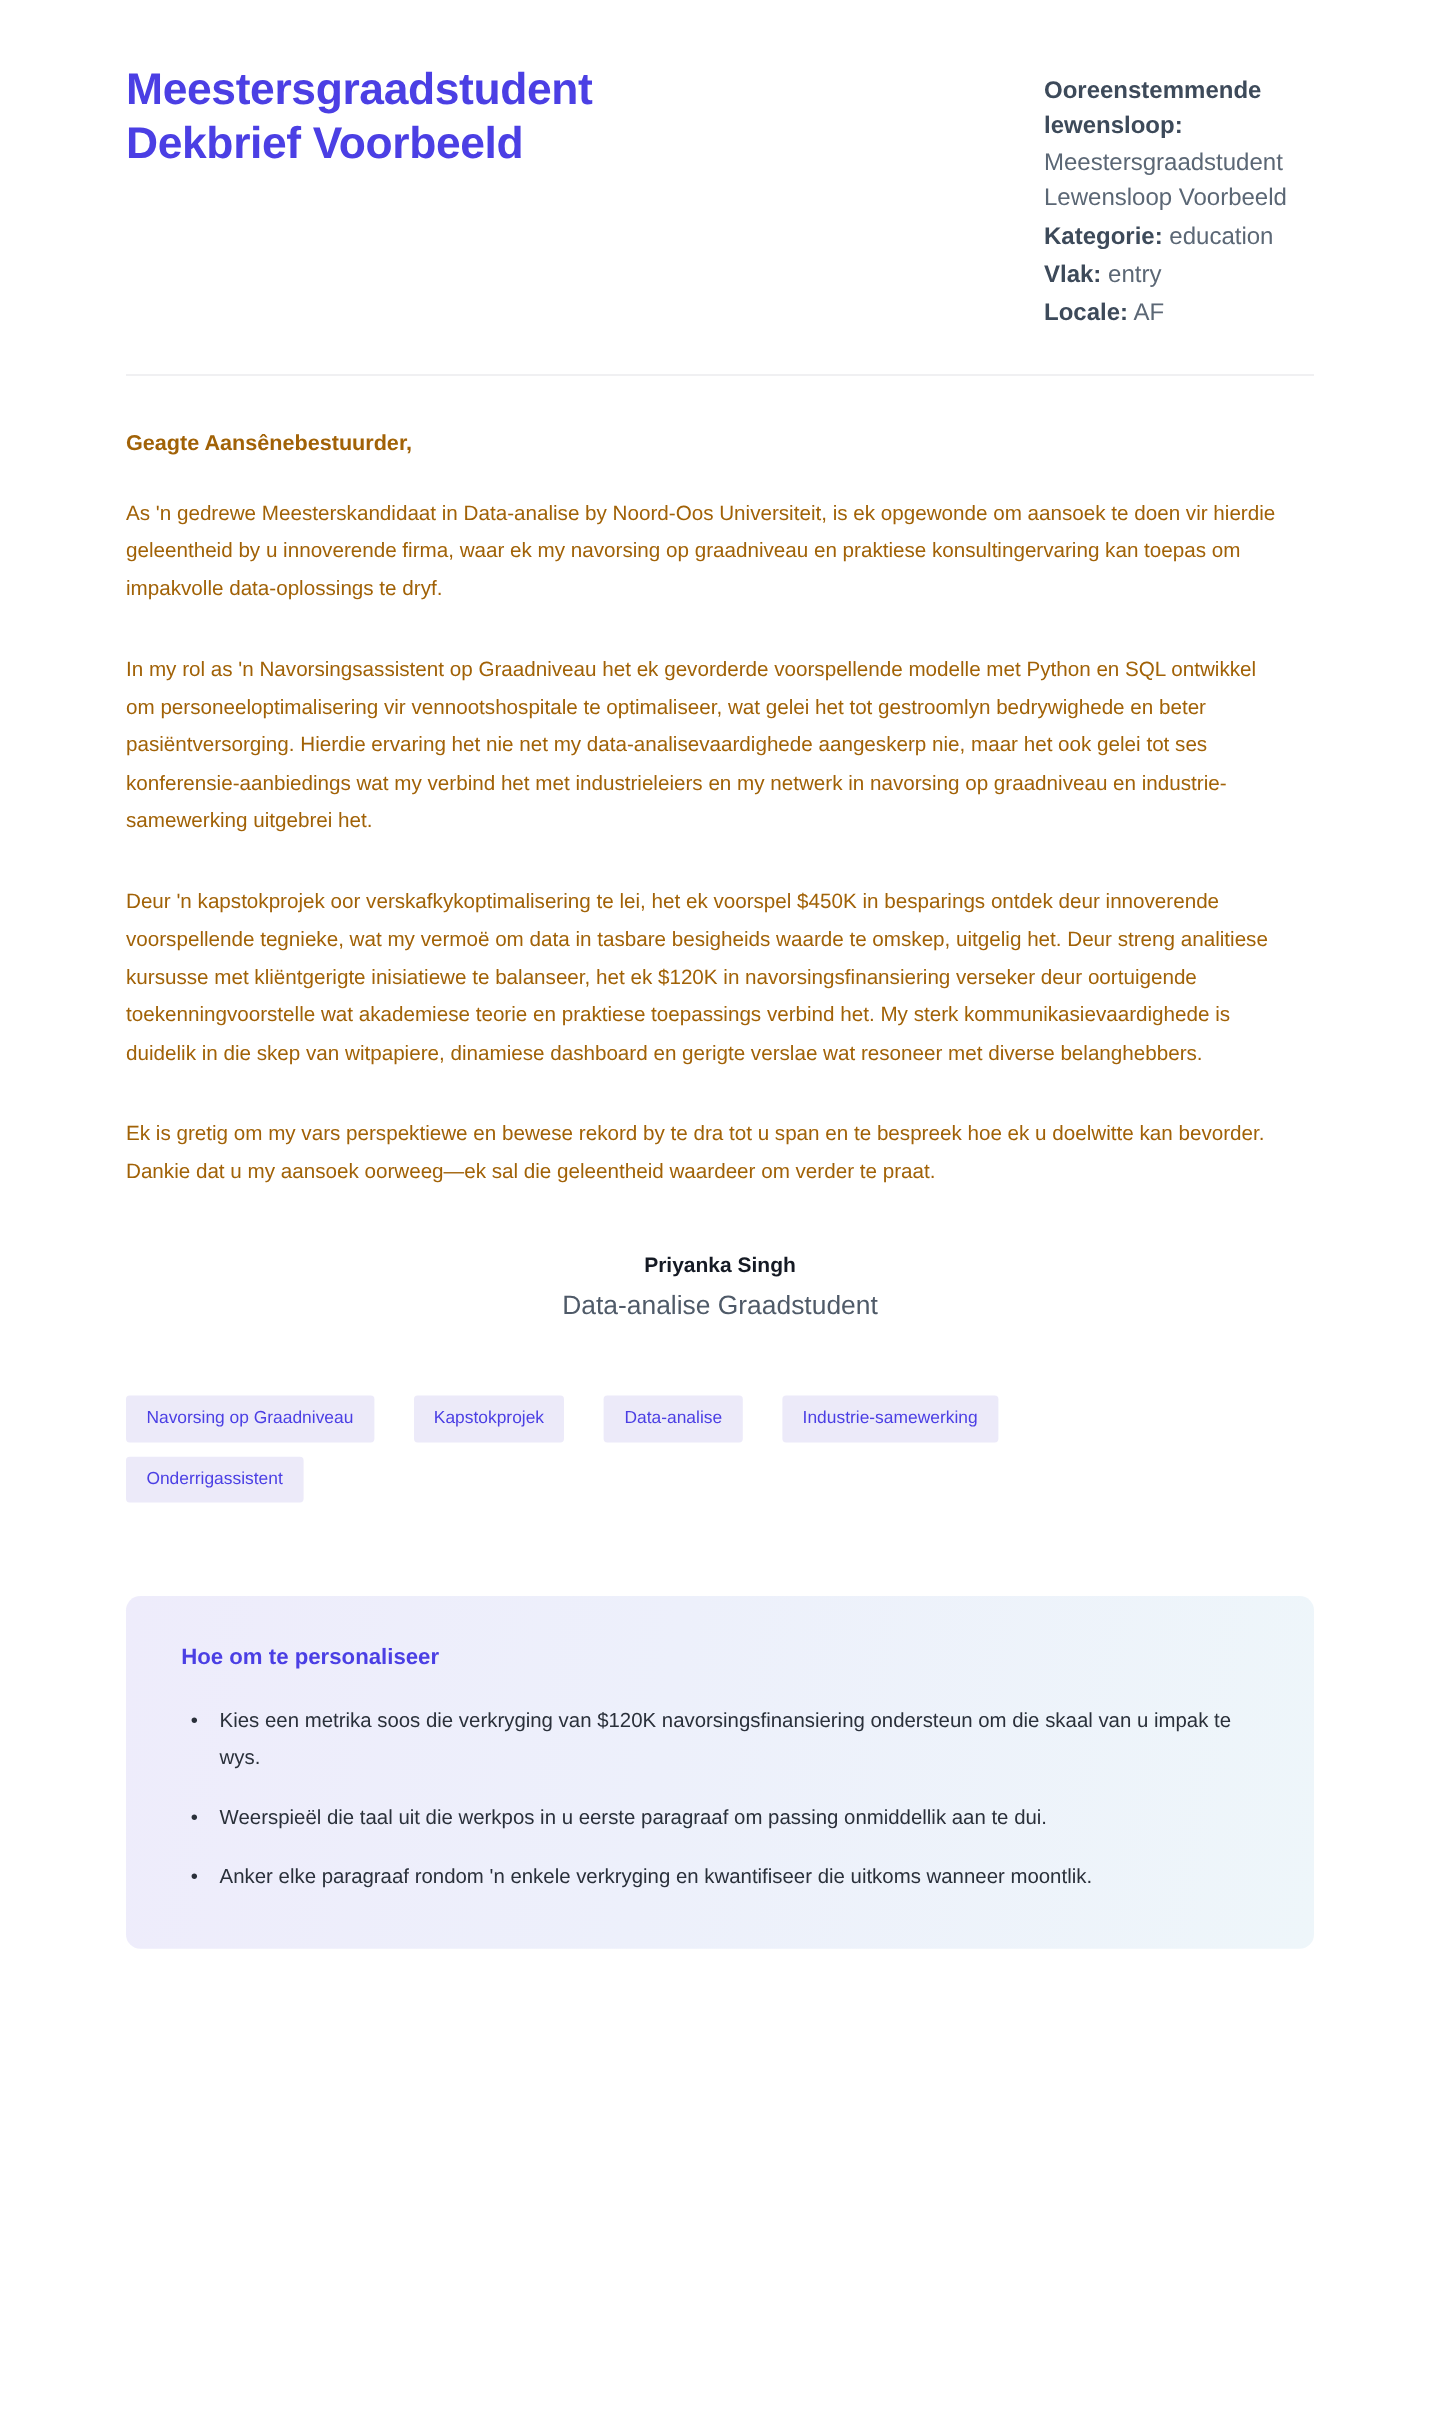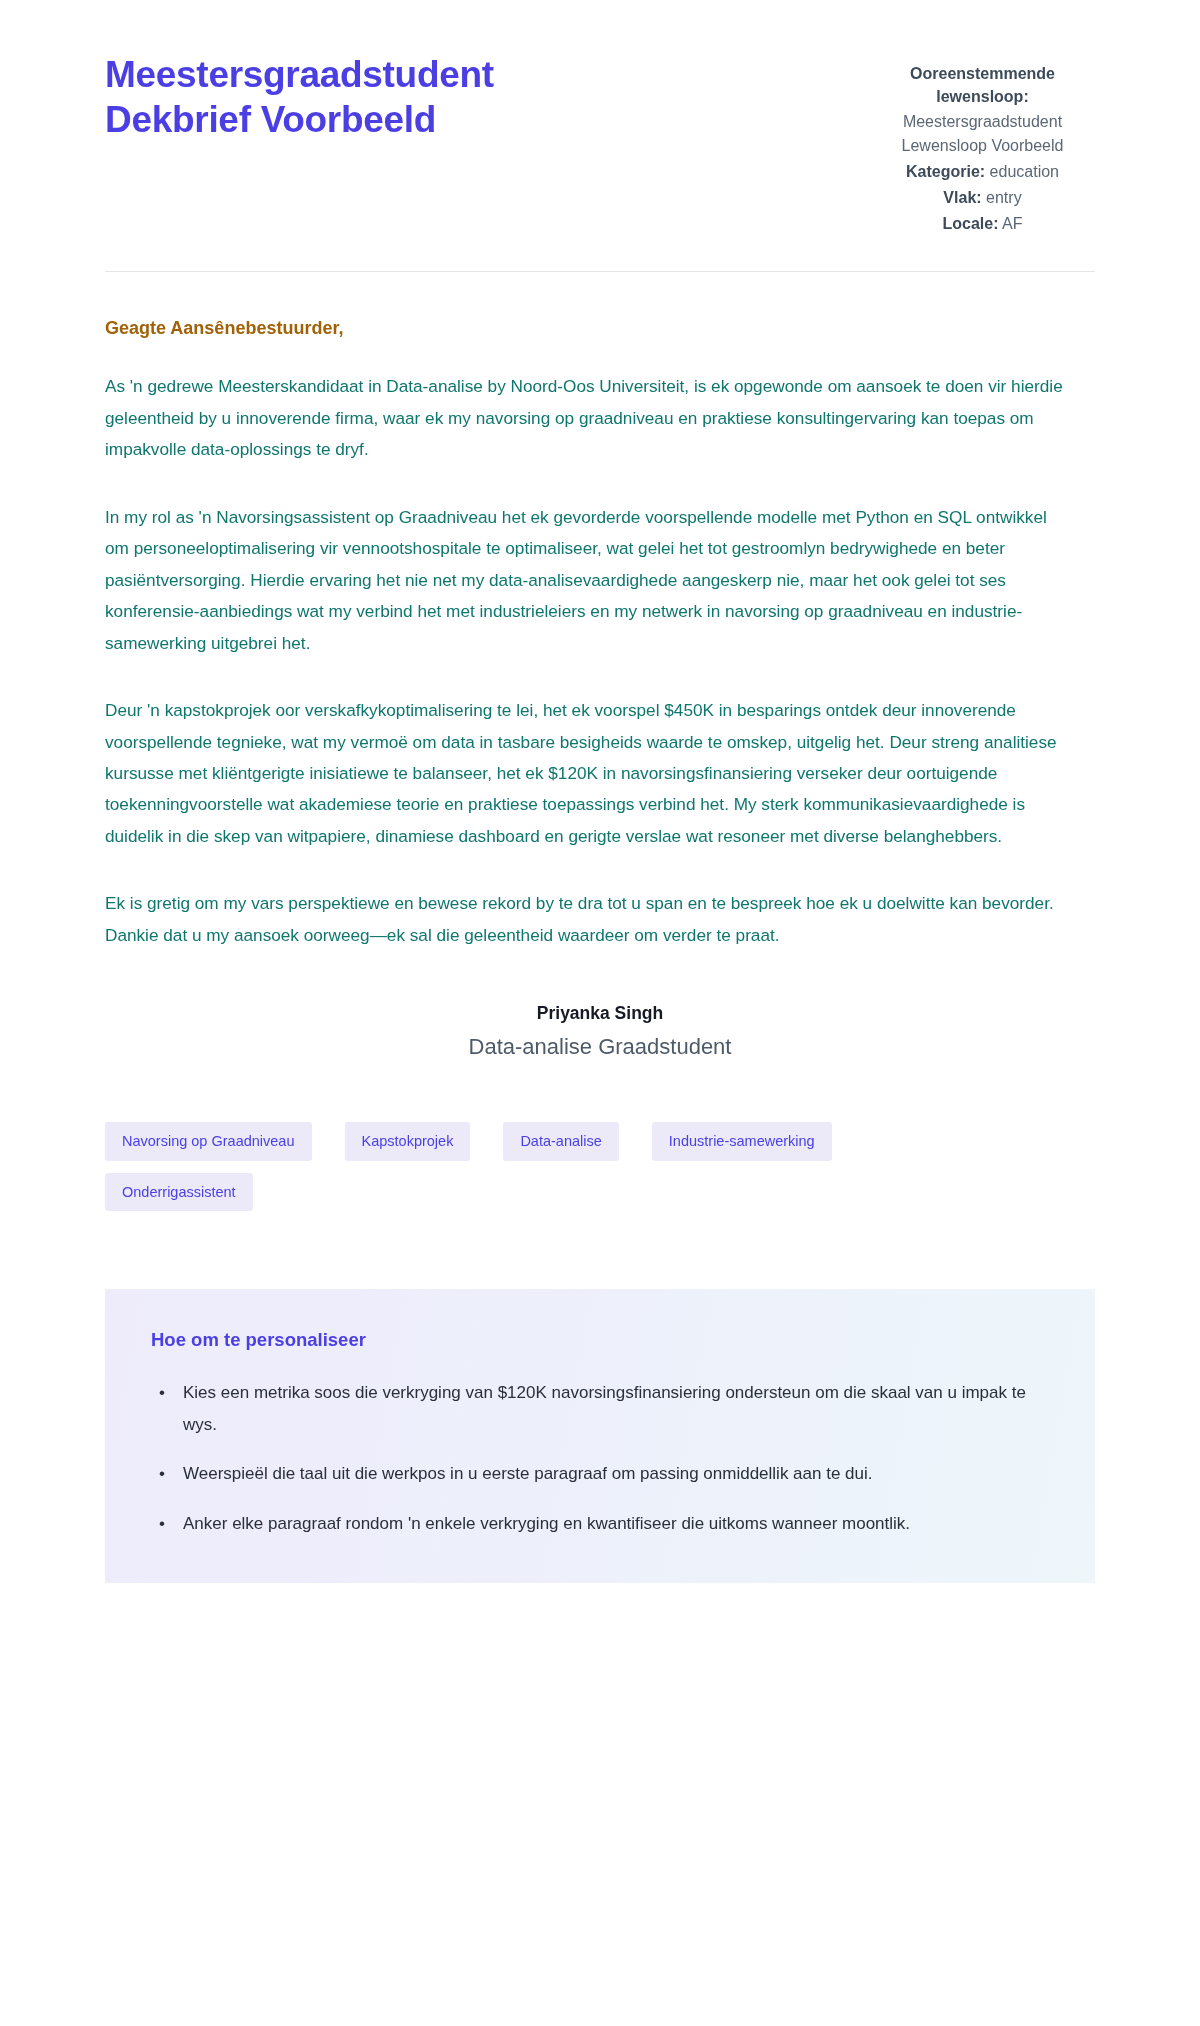--- a/index.html
+++ b/index.html
@@ -46,22 +46,22 @@
     font-size: 19px;
     line-height: 1.33;
     font-weight: 700;
     color: #41505f;
     max-width: 520px;
   }
 
   .header-meta {
     flex: 0 0 auto;
     width: 225px;
-    text-align: center;
-    font-size: 16px;
+    text-align: left;
+    font-size: 20px;
     line-height: 1.45;
     color: #5b6775;
     padding-top: 10px;
   }
   .meta-block { margin-bottom: 2px; }
   .meta-strong {
     font-weight: 700;
     color: #3d4a5a;
   }
   .meta-value { color: #5b6775; }
@@ -80,21 +80,21 @@
   .salutation {
     margin: 0 0 32px 0;
     font-size: 18px;
     font-weight: 700;
     color: #a16207;
   }
   .letter p.body-par {
     margin: 0 0 36px 0;
     font-size: 17.2px;
     line-height: 1.83;
-    color: #0f766e;
+    color: #a16207;
     max-width: 970px;
   }
 
   
   .signature {
     margin-top: 52px;
     text-align: center;
   }
   .sig-name {
     margin: 0;
@@ -123,21 +123,21 @@
     line-height: 1;
     padding: 12px 17px;
     border-radius: 3px;
     white-space: nowrap;
   }
 
   
   .callout {
     margin-top: 78px;
     background: linear-gradient(100deg, #eeecfb 0%, #edf0fb 45%, #eef6fa 100%);
-    border-radius: 0;
+    border-radius: 12px;
     padding: 40px 52px 44px 46px;
     box-sizing: border-box;
   }
   .callout-title {
     margin: 0 0 26px 0;
     font-size: 18.5px;
     font-weight: 700;
     color: #4b3fe4;
   }
   .callout ul {

